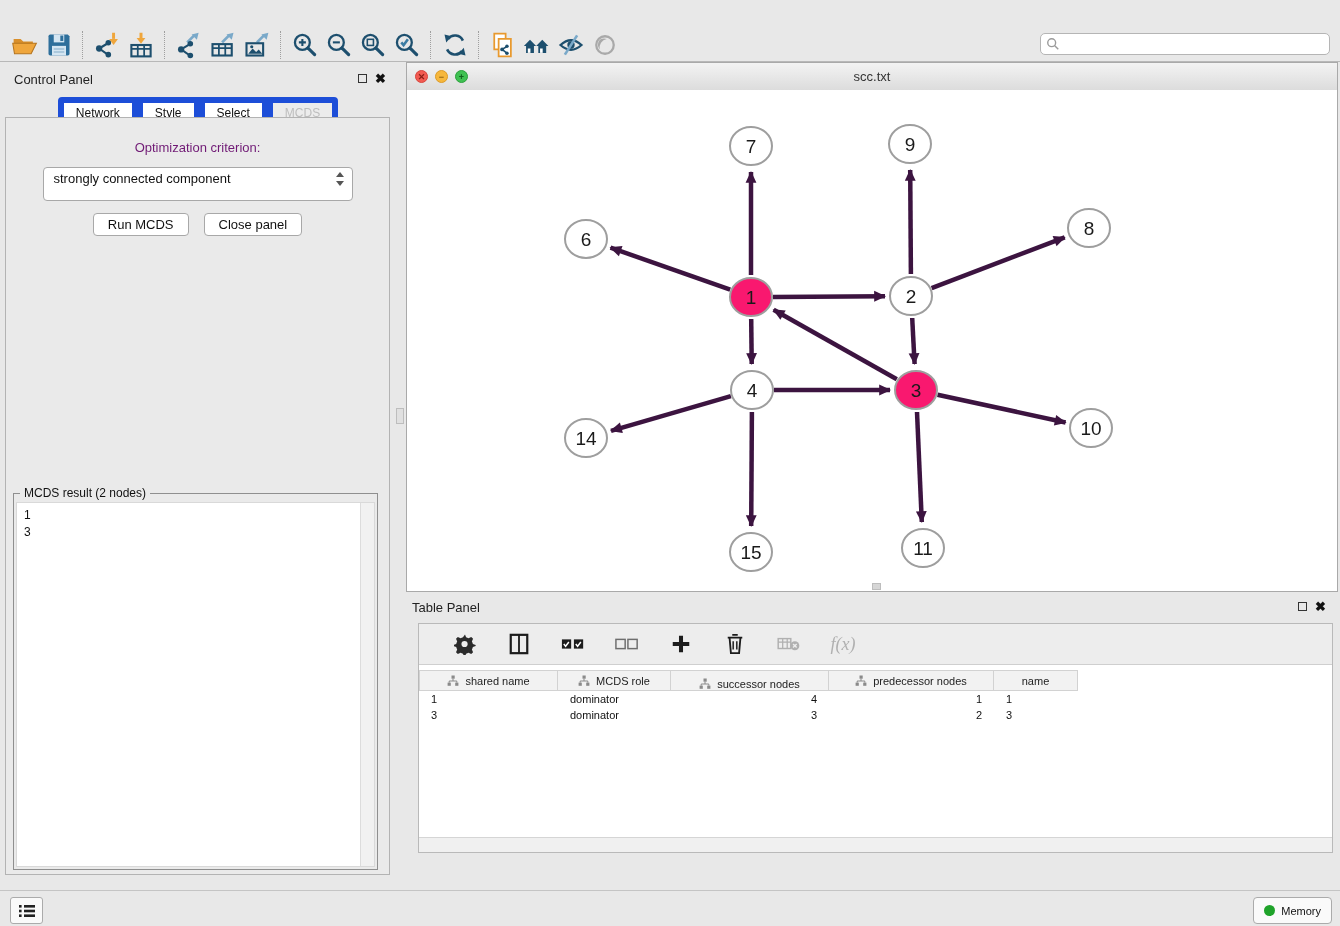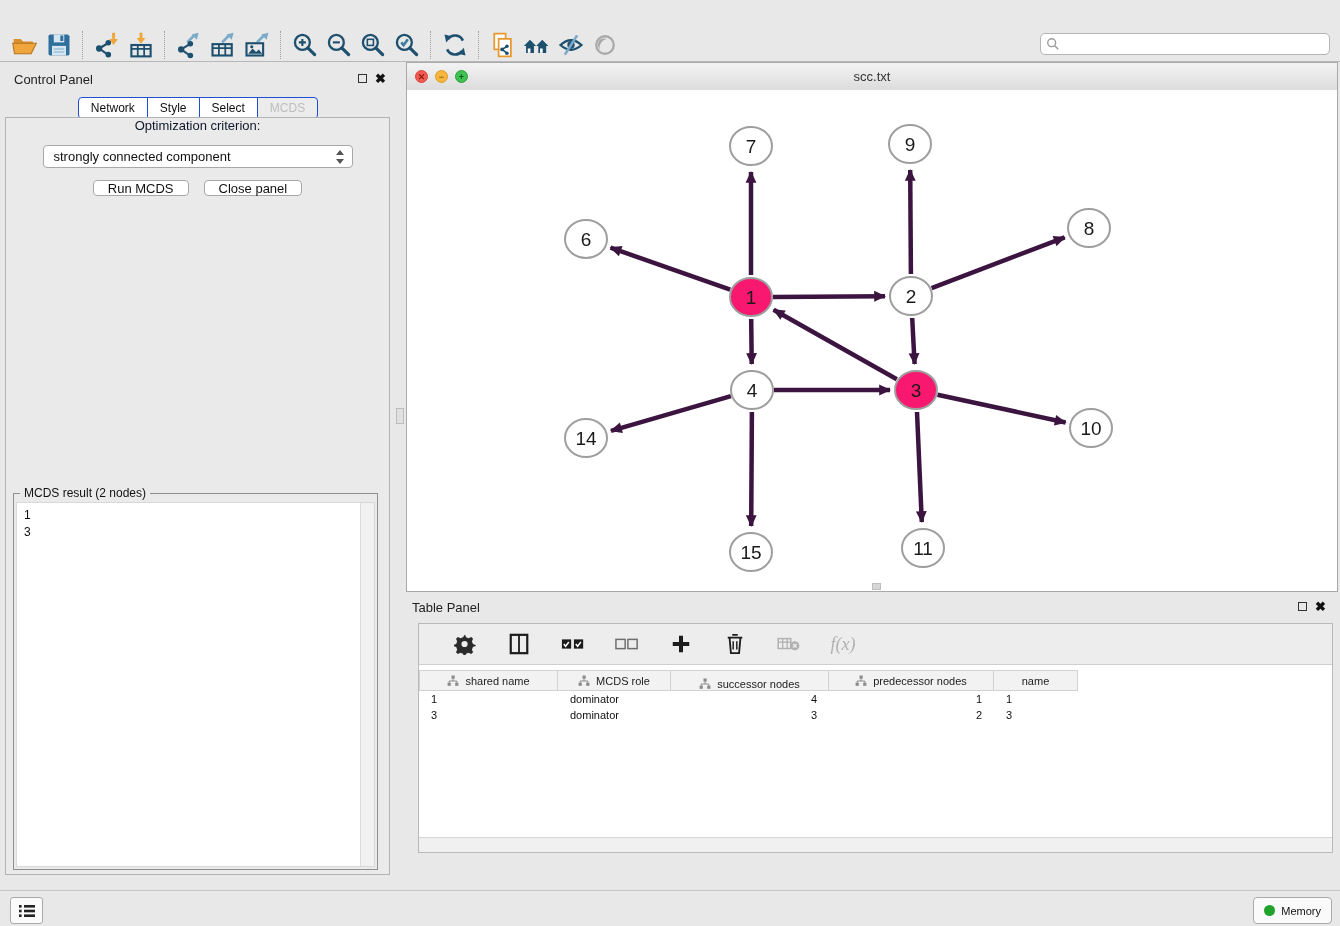--- a/index.html
+++ b/index.html
@@ -29,34 +29,34 @@
   .panel-head{position:absolute;font-size:13px;color:#222;}
   .head-icons{position:absolute;display:flex;gap:8px;align-items:center;}
   .float-ico{width:9px;height:9px;border:1.5px solid #333;box-sizing:border-box;}
   .close-ico{font-size:13px;font-weight:bold;color:#111;line-height:9px;}
   
   #control-panel{position:absolute;left:0;top:62px;width:404px;height:828px;}
   #cp-title{left:14px;top:10px;}
   #cp-head-icons{right:18px;top:12px;}
   .tabrow{display:flex;justify-content:center;}
   #cp-tabs{position:absolute;left:0;right:8px;top:35px;}
-  .tab{border:1px solid #1d4ed8;background:#fff;color:#111;font-size:12px;
+  .tab{border:6px solid #1d4ed8;background:#fff;color:#111;font-size:12px;
        padding:3px 12px;margin-left:-1px;cursor:default;}
   .tab:first-child{border-top-left-radius:4px;border-bottom-left-radius:4px;margin-left:0;}
   .tab:last-child{border-top-right-radius:4px;border-bottom-right-radius:4px;}
   .tab.active{background:#ececec;color:#bdbdbd;}
   #cp-content{position:absolute;left:5px;top:55px;width:385px;height:758px;
       border:1px solid #b3b3b3;background:#eaeaea;box-sizing:border-box;}
-  #opt-label{text-align:center;font-size:13px;color:#0f172a;}
-  #criterion{display:block;margin:12px auto 0 auto;width:310px;height:23px;background:#fff;
+  #opt-label{margin-top:22px;text-align:center;font-size:13px;color:#701a75;}
+  #criterion{display:block;margin:12px auto 0 auto;width:310px;height:34px;background:#fff;
       border:1px solid #a8a8a8;border-radius:4px;position:relative;font-size:13px;color:#111;
       line-height:21px;padding-left:10px;box-sizing:border-box;}
   #criterion .stepper{position:absolute;right:7px;top:3px;}
   .btnrow{display:flex;justify-content:center;gap:15px;margin-top:12px;}
-  .pushbtn{background:#fff;border:1px solid #a8a8a8;border-radius:4px;height:16px;
+  .pushbtn{background:#fff;border:1px solid #a8a8a8;border-radius:4px;height:23px;
       font-size:13px;color:#111;padding:0 14px;font-family:"Liberation Sans",sans-serif;}
   #result-group{position:absolute;left:7px;right:11px;top:375px;bottom:4px;
       border:1px solid #8f8f8f;}
   #result-group .legend{position:absolute;top:-8px;left:6px;background:#eaeaea;
       padding:0 4px;font-size:12px;color:#111;}
   #result-white{position:absolute;left:2px;right:2px;top:8px;bottom:2px;background:#fff;
       border:1px solid #d9d9d9;box-sizing:border-box;}
   #result-text{position:absolute;left:0;top:0;right:16px;bottom:0;padding:4px 7px;
       font-size:12px;line-height:17px;color:#111;white-space:pre-line;}
   #result-scroll{position:absolute;right:0;top:0;bottom:0;width:13px;background:#f1f1f1;

